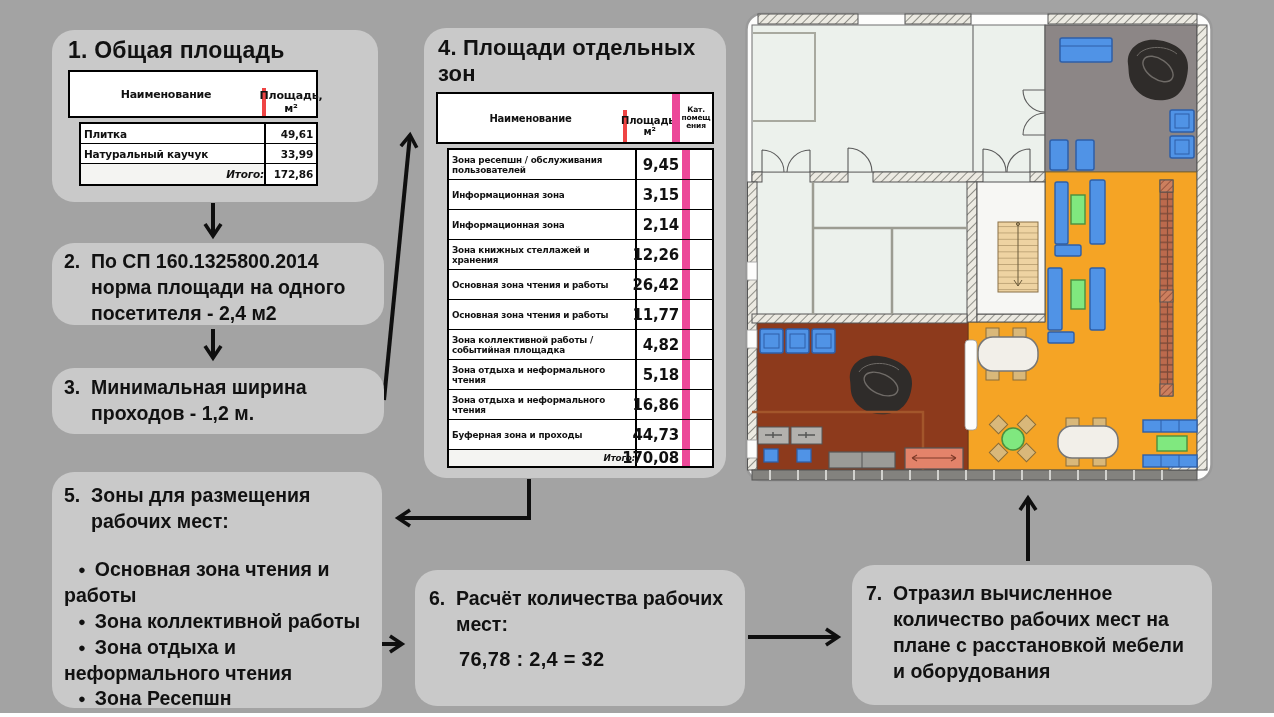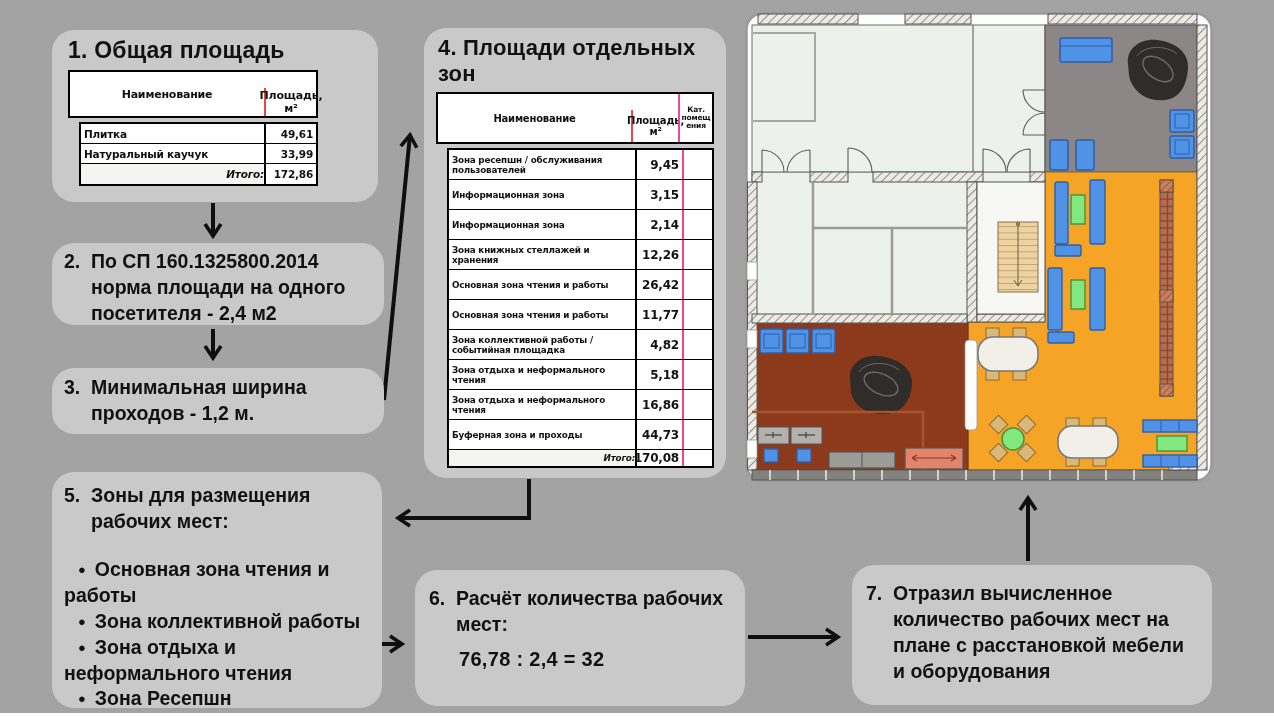--- a/index.html
+++ b/index.html
@@ -24,34 +24,34 @@
   .dot{font-size:13px;margin-right:9px;vertical-align:2px;}
   
   .ztable{font-family:"DejaVu Sans",sans-serif;letter-spacing:-.2px;margin-left:2px;}
   .tbl1 .ztable{width:250px;}
   .tbl4 .ztable{width:278px;}
   .thead{background:#fff;border:2px solid #000;display:flex;align-items:stretch;box-sizing:border-box;}
   .tbl1 .thead{height:48px;font-size:11px;}
   .tbl4 .thead{height:52px;font-size:10px;}
   .thead .c{display:flex;align-items:center;justify-content:center;text-align:center;}
   .thead .name{flex:1;}
-  .thead .val{border-left:2px solid #ef4444;margin-top:16px;}
+  .thead .val{border-left:4px solid #ef4444;margin-top:16px;}
   .tbl1 .val{width:50px;flex:none;}
   .tbl4 .val{width:45px;flex:none;}
-  .tbl4 .kat{width:30px;flex:none;border-left:2px solid #ec4899;}
+  .tbl4 .kat{width:30px;flex:none;border-left:8px solid #ec4899;}
   .tbl4 .thead .kat{font-size:7.5px;line-height:1.1;overflow-wrap:anywhere;word-break:break-word;padding:0 1px;}
   .tbody{background:#fff;border:2px solid #000;margin-top:4px;box-sizing:border-box;margin-left:11px;}
   .trow{display:flex;align-items:stretch;border-bottom:1.5px solid #000;box-sizing:border-box;}
   .trow:last-child{border-bottom:none;}
   .trow .c{display:flex;align-items:center;box-sizing:border-box;}
   .trow .name{flex:1;padding:0 3px;border-right:2px solid #000;}
   .trow .val{justify-content:flex-end;padding-right:3px;text-align:right;}
   .tbl1 .trow{height:20px;font-size:10.5px;}
   .tbl4 .trow{height:30px;font-size:8.8px;}
-  .tbl4 .trow .val{font-size:12px;padding-left:8px;}
+  .tbl4 .trow .val{font-size:15px;padding-left:8px;}
   .tbl4 .trow.total{height:16px;}
   .trow.total .name{justify-content:flex-end;font-style:italic;padding-right:0;background:#f4f4f2;}
   .arrows{position:absolute;left:0;top:0;pointer-events:none;}
   .plan{position:absolute;left:745px;top:12px;}
 </style>
 </head>
 <body>
 
 <div class="canvas">
 

